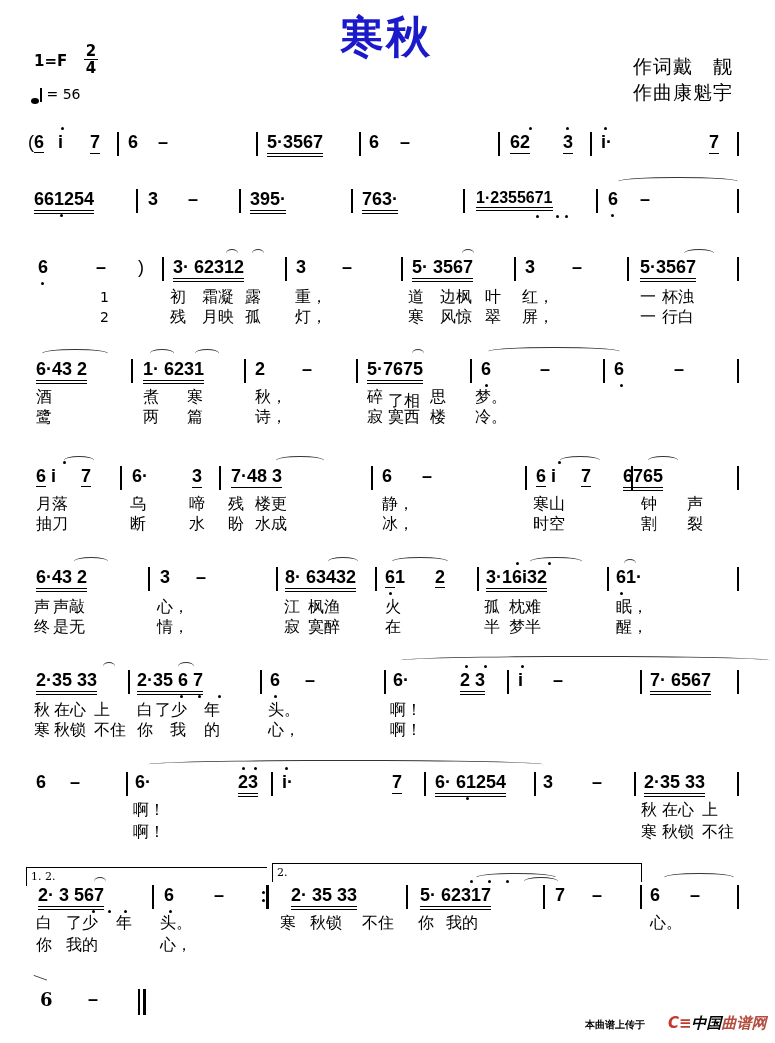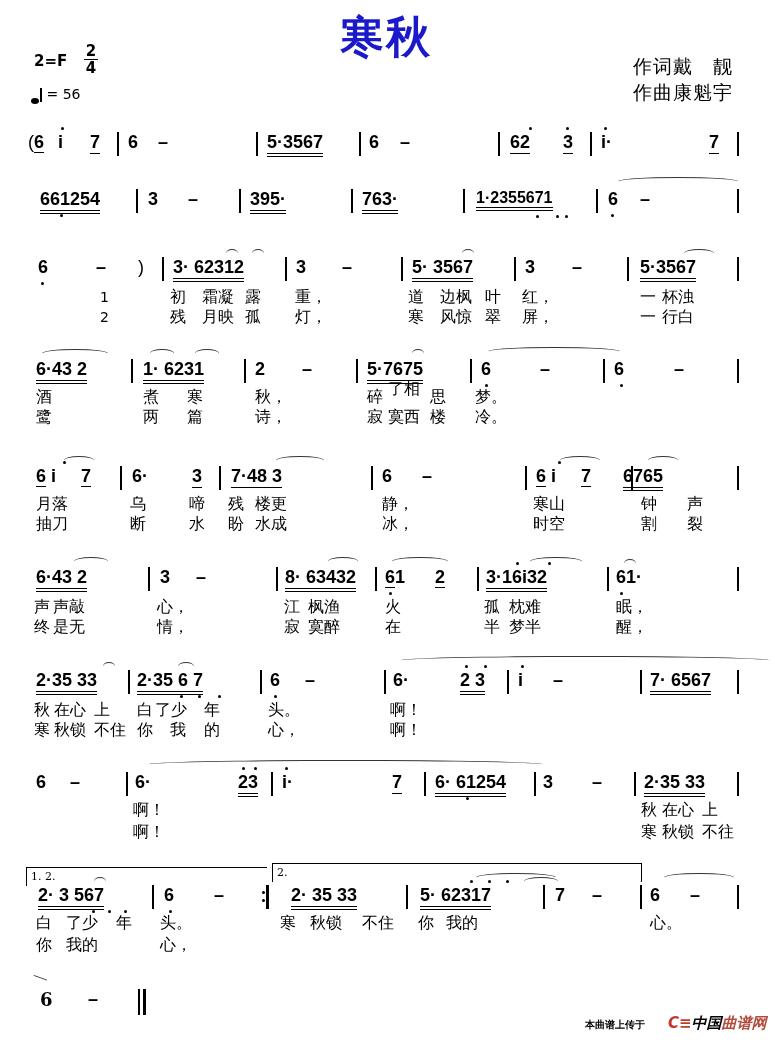--- a/index.html
+++ b/index.html
@@ -26,21 +26,21 @@
   .footer{position:absolute;left:585px;top:1018px;font-size:10px;font-weight:bold;}
   .logo{position:absolute;left:668px;top:1014px;font-size:15px;font-weight:bold;font-style:italic;}
   .logo .c{color:#c0392b;}
   .logo .g{color:#000;}
   .logo .r{color:#b24d3f;}
 </style>
 </head>
 <body>
 
 <div class="title">寒秋</div>
-<div class="key"><b>2=F</b></div>
+<div class="key"><b>1=F</b></div>
 <div class="ts">
   <span>2</span><span class="ln"></span><span>4</span>
 </div>
 <div class="tempo"><span class="note-glyph"></span> <span>= 56</span></div>
 <div class="credit" style="top:54px">作词戴　靓</div>
 <div class="credit" style="top:80px">作曲康魁宇</div>
 
 <div class="row" style="top:132px">
   <span class="tok" style="left:28px;top:0"><span style="font-weight:normal">(</span><span class="ul1">6</span></span>
   <span class="tok" style="left:58px;top:0">i</span>
@@ -60,21 +60,21 @@
   <span class="tok ul1" style="left:563px;top:0">3</span>
   <div class="dot" style="left:566px;top:-5px"></div>
   <div class="bar" style="left:590px;top:0"></div>
   <span class="tok" style="left:601px;top:0">i·</span>
   <div class="dot" style="left:604px;top:-5px"></div>
   <span class="tok ul1" style="left:709px;top:0">7</span>
   <div class="bar" style="left:737px;top:0"></div>
 </div>
 
 <div class="row" style="top:189px">
-  <span class="tok ul2" style="left:40px;top:0">661254</span>
+  <span class="tok ul2" style="left:34px;top:0">661254</span>
   <div class="dot" style="left:60px;top:25px"></div>
   <div class="bar" style="left:136px;top:0"></div>
   <span class="tok" style="left:148px;top:0">3</span>
   <span class="tok" style="left:188px;top:0">–</span>
   <div class="bar" style="left:239px;top:0"></div>
   <span class="tok ul2" style="left:250px;top:0">395·</span>
   <div class="bar" style="left:351px;top:0"></div>
   <span class="tok ul2" style="left:362px;top:0">763·</span>
   <div class="bar" style="left:463px;top:0"></div>
   <span class="tok ul2" style="left:476px;top:0;font-size:16px">1·2355671</span>
@@ -158,21 +158,21 @@
   <span class="tok" style="left:614px;top:0">6</span>
   <div class="dot" style="left:620px;top:25px"></div>
   <span class="tok" style="left:674px;top:0">–</span>
   <div class="bar" style="left:737px;top:0"></div>
 
   <span class="lyr" style="left:36px;top:28px">酒</span>
   <span class="lyr" style="left:143px;top:28px">煮</span>
   <span class="lyr" style="left:187px;top:28px">寒</span>
   <span class="lyr" style="left:255px;top:28px">秋，</span>
   <span class="lyr" style="left:367px;top:28px">碎</span>
-  <span class="lyr" style="left:388px;top:20px">了相</span>
+  <span class="lyr" style="left:388px;top:32px">了相</span>
   <span class="lyr" style="left:430px;top:28px">思</span>
   <span class="lyr" style="left:475px;top:28px">梦。</span>
   <span class="lyr" style="left:36px;top:48px">鹭</span>
   <span class="lyr" style="left:143px;top:48px">两</span>
   <span class="lyr" style="left:187px;top:48px">篇</span>
   <span class="lyr" style="left:255px;top:48px">诗，</span>
   <span class="lyr" style="left:367px;top:48px">寂</span>
   <span class="lyr" style="left:388px;top:48px">寞西</span>
   <span class="lyr" style="left:430px;top:48px">楼</span>
   <span class="lyr" style="left:475px;top:48px">冷。</span>

